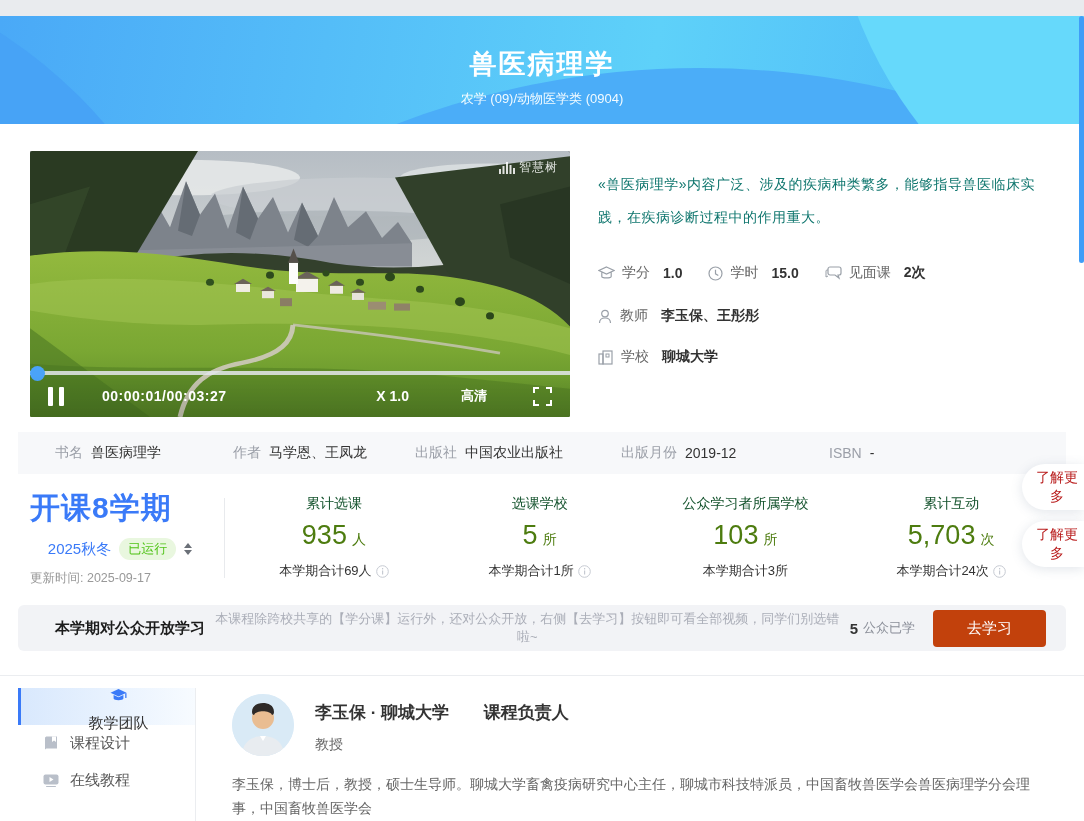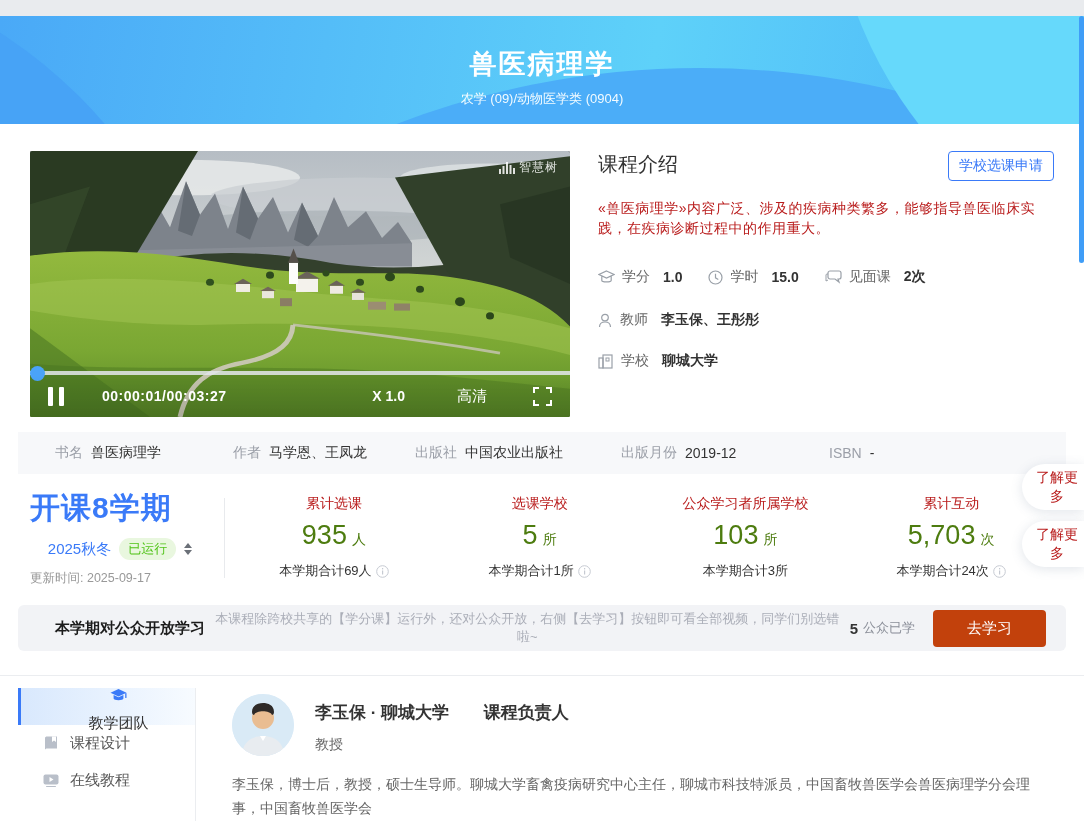--- a/index.html
+++ b/index.html
@@ -25,28 +25,28 @@
   .video svg.scene { position:absolute; inset:0; width:100%; height:100%; display:block; }
   .watermark { position:absolute; top:8px; right:12px; display:flex; align-items:center; gap:4px; color:rgba(255,255,255,.85); font-size:12px; letter-spacing:1px; }
   .progress-track { position:absolute; left:0; right:0; bottom:42px; height:4px; background:rgba(228,232,236,.85); }
   .progress-knob { position:absolute; left:0px; top:-5px; width:15px; height:15px; border-radius:50%; background:#4aa3f8; }
   .controls { position:absolute; left:0; right:0; bottom:0; height:42px; display:flex; align-items:center; padding:0 18px; color:#fff; background:linear-gradient(transparent,rgba(0,0,0,.12)); }
   .pause-icon { display:flex; gap:6px; cursor:pointer; }
   .pause-icon i { display:block; width:5px; height:19px; background:#fff; border-radius:1px; }
   .time-text { margin-left:38px; font-size:14px; font-weight:bold; letter-spacing:.5px; }
   .ctrl-spacer { flex:1; }
   .speed-text { font-weight:bold; font-size:14px; margin-right:52px; cursor:pointer; }
-  .quality-text { font-weight:normal; font-size:15px; margin-right:46px; cursor:pointer; }
+  .quality-text { font-weight:bold; font-size:13px; margin-right:46px; cursor:pointer; }
 
   
   .intro { flex:1; padding-left:28px; }
   .intro-head { display:flex; justify-content:space-between; align-items:flex-start; }
   .intro-title { font-size:20px; color:#333; font-weight:500; }
   .apply-btn { border:1px solid #3a7af8; color:#3a7af8; background:#fff; border-radius:4px; font-size:14px; padding:5px 10px; cursor:pointer; }
-  .intro-desc { margin-top:17px; font-size:14px; color:#b91c1c; line-height:20px; letter-spacing:.5px; }
+  .intro-desc { margin-top:17px; font-size:14px; color:#0f766e; line-height:33px; letter-spacing:.5px; }
   .meta-row { display:flex; align-items:center; color:#666; font-size:14px; }
   .meta-row.r1 { margin-top:30px; }
   .meta-row.r2 { margin-top:25px; }
   .meta-row.r3 { margin-top:23px; }
   .meta-item { display:flex; align-items:center; margin-right:26px; }
   .meta-item .micon { display:flex; margin-right:7px; }
   .meta-val { color:#333; font-weight:bold; margin-left:13px; }
   .meta-val.plain { font-weight:bold; }
 
   
@@ -63,21 +63,21 @@
   .sem-row { margin-top:9px; display:flex; align-items:center; justify-content:center; gap:8px; }
   .sem-term { color:#3a7af8; font-size:15px; }
   .sem-badge { background:#e9f7df; color:#52c41a; font-size:13px; padding:2px 9px; border-radius:11px; }
   .sort-icon { display:flex; flex-direction:column; gap:2px; cursor:pointer; }
   .sort-icon i { width:0; height:0; border-left:4px solid transparent; border-right:4px solid transparent; }
   .sort-icon i.up { border-bottom:5px solid #6b7078; }
   .sort-icon i.dn { border-top:5px solid #6b7078; }
   .sem-update { margin-top:10px; color:#999; font-size:12.5px; }
   .stats-divider { width:1px; height:80px; background:#e8eaed; margin:0 6px 0 14px; flex:none; }
   .stat-col { flex:1; text-align:center; }
-  .stat-label { color:#b91c1c; font-size:14px; }
+  .stat-label { color:#14532d; font-size:14px; }
   .stat-valrow { margin-top:7px; color:#4d7c0f; }
   .stat-value { font-size:27px; }
   .stat-unit { font-size:14px; margin-left:5px; }
   .stat-sub { margin-top:11px; font-size:13px; color:#333; display:flex; align-items:center; justify-content:center; gap:4px; }
 
   
   .pill { position:absolute; right:0; width:62px; background:#fff; border-radius:24px 0 0 24px; box-shadow:0 2px 12px rgba(90,110,140,.18); color:#b91c1c; font-size:14px; line-height:19px; text-align:center; padding:4px 4px 4px 12px; cursor:pointer; z-index:30; }
   .pill.p1 { top:448px; } .pill.p2 { top:505px; }
 
   
@@ -212,24 +212,20 @@
         <div class="ctrl-spacer"></div>
         <div class="speed-text">X 1.0</div>
         <div class="quality-text">高清</div>
         <svg width="19" height="19" viewBox="0 0 19 19" style="cursor:pointer">
           <path d="M1,6 V1 H6 M13,1 H18 V6 M18,13 V18 H13 M6,18 H1 V13" fill="none" stroke="#fff" stroke-width="2"></path>
         </svg>
       </div>
     </div>
 
     <div class="intro">
-      <div class="intro-head">
-        <div class="intro-title">课程介绍</div>
-        <button class="apply-btn">学校选课申请</button>
-      </div>
       <div class="intro-desc">«兽医病理学»内容广泛、涉及的疾病种类繁多，能够指导兽医临床实践，在疾病诊断过程中的作用重大。</div>
 
       <div class="meta-row r1">
         <div class="meta-item">
           <span class="micon">
             <svg width="17" height="15" viewBox="0 0 17 15">
                 <path d="M8.5,1 L16,4.5 L8.5,8 L1,4.5 Z M3.8,6.5 V10.5 C3.8,12.4 13.2,12.4 13.2,10.5 V6.5" fill="none" stroke="#9aa0a8" stroke-width="1.2"></path>
               </svg>
           </span>
           <span>学分</span>

